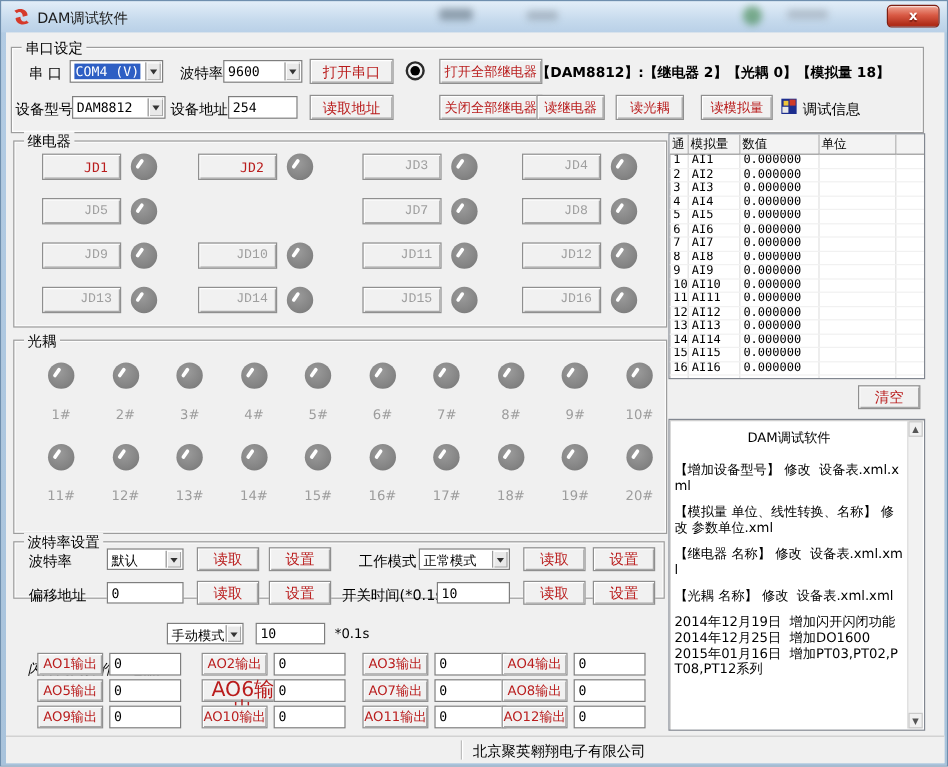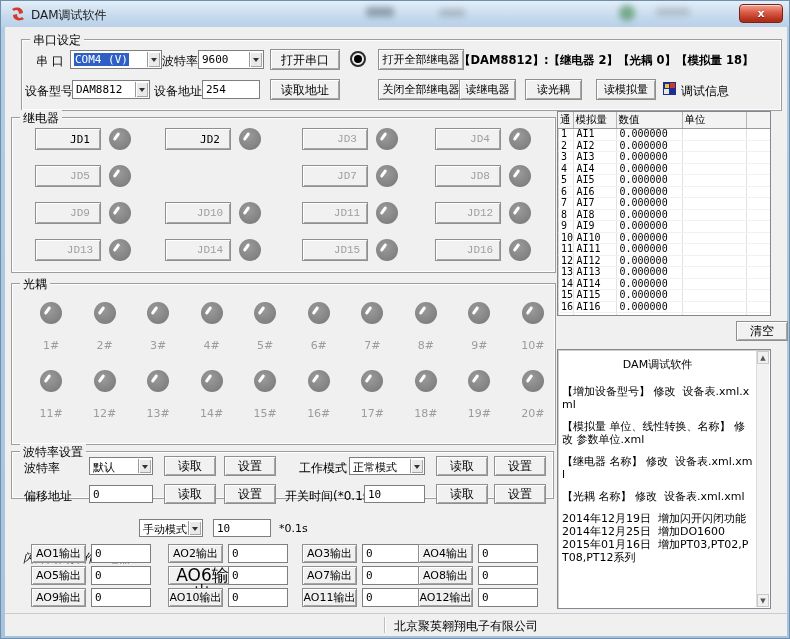--- a/index.html
+++ b/index.html
@@ -17,21 +17,21 @@
   .appicon { position:absolute; left:9px; top:5px; width:16px; height:16px; }
   .closebtn { position:absolute; right:8px; top:3px; width:44px; height:19px; border-radius:4px;
               background:linear-gradient(#f0a493,#d95a45 45%,#b02e1a 90%); border:1px solid #7e1f12;
               color:#fff; font-weight:bold; font-size:11px; text-align:center; line-height:17px;
               text-shadow:0 1px 1px #7a1c10; box-shadow:inset 0 1px 0 rgba(255,255,255,.6); cursor:default; }
 
   
   .grp { position:absolute; border:1px solid #9d9d9d; box-shadow:1px 1px 0 #fdfdfd inset, -1px -1px 0 #fdfdfd inset; }
   .grp > .legend { position:absolute; top:-8px; left:8px; background:#f0f0f0; padding:0 3px; font-size:12px; }
   .btn { position:absolute; background:#f1f1f1; border:1px solid #8f8f8f; font-size:12px;
-         font-family:"DejaVu Sans", sans-serif; color:#000000; text-align:center;
+         font-family:"DejaVu Sans", sans-serif; color:#b91c1c; text-align:center;
          box-shadow:inset 1px 1px 0 #ffffff, inset -1px -1px 0 #a6a6a6; cursor:default; line-height:1; }
   .btn.dis { color:#9f9f9f;font-family:Liberation Mono, monospace; }
   .field { position:absolute; background:#fff; border:1px solid #7e7e7e; font-size:11px;
            font-family:"DejaVu Sans Mono", monospace; padding:2px 3px 0 3px; overflow:hidden; white-space:nowrap; }
   .combo .arrow { position:absolute; right:1px; top:1px; bottom:1px; width:13px; background:#e9e9e9;
                   border-left:1px solid #9a9a9a; box-shadow:inset 1px 1px 0 #fff, inset -1px -1px 0 #a6a6a6; }
   .combo .arrow i { position:absolute; left:3px; top:6px; width:0; height:0;
                     border-left:3px solid transparent; border-right:3px solid transparent; border-top:4px solid #333; }
   .sel { background:#2e5fc4; color:#fff; padding:0 1px; }
   .lbl { position:absolute; font-size:12px; white-space:nowrap; }
@@ -87,24 +87,24 @@
     <svg class="appicon" viewBox="0 0 16 16">
       <path d="M2 3 C7 0,13 2,13 7 L9 8 C9 4,6 3,4 5 Z" fill="#d63a2a"></path>
       <path d="M14 13 C9 16,3 14,3 9 L7 8 C7 12,10 13,12 11 Z" fill="#d63a2a"></path>
     </svg>
     <span class="apptitle">DAM调试软件</span>
     <div class="closebtn">x</div>
   </div>
 
   <div class="client"></div>
 
-  <div class="grp" style="left:20px;top:38px;width:761px;height:72px;">
+  <div class="grp" style="left:8px;top:38px;width:761px;height:72px;">
     <span class="legend">串口设定</span>
     <span class="lbl" style="left:14px;top:13px;">串  口</span>
-    <div class="field combo" style="left:48px;top:10px;width:92px;height:19px;">
+    <div class="field combo" style="left:48px;top:10px;width:78px;height:19px;">
       <span class="sel">COM4 (V)</span>
       <span class="arrow">
           <i></i>
         </span>
     </div>
     <span class="lbl" style="left:140px;top:13px;">波特率</span>
     <div class="field combo" style="left:176px;top:10px;width:66px;height:19px;">
       <span>9600</span>
       <span class="arrow">
           <i></i>
@@ -426,21 +426,21 @@
           <tr>
             <td></td>
             <td></td>
             <td></td>
             <td></td>
             <td></td>
           </tr>
         </tbody>
     </table>
   </div>
-  <button class="btn" style="left:714px;top:320px;width:52px;height:20px;margin-left:21px;">清空</button>
+  <button class="btn" style="left:714px;top:320px;width:52px;height:20px;">清空</button>
 
   <div class="logbox">
     <div class="logtext">
       <div class="ttl">DAM调试软件</div>
       <div>
           <p>【增加设备型号】 修改  设备表.xml.xml</p>
           <p>【模拟量 单位、线性转换、名称】 修改 参数单位.xml</p>
           <p>【继电器 名称】 修改  设备表.xml.xml</p>
           <p>【光耦 名称】 修改  设备表.xml.xml</p>
           <p>2014年12月19日  增加闪开闪闭功能

